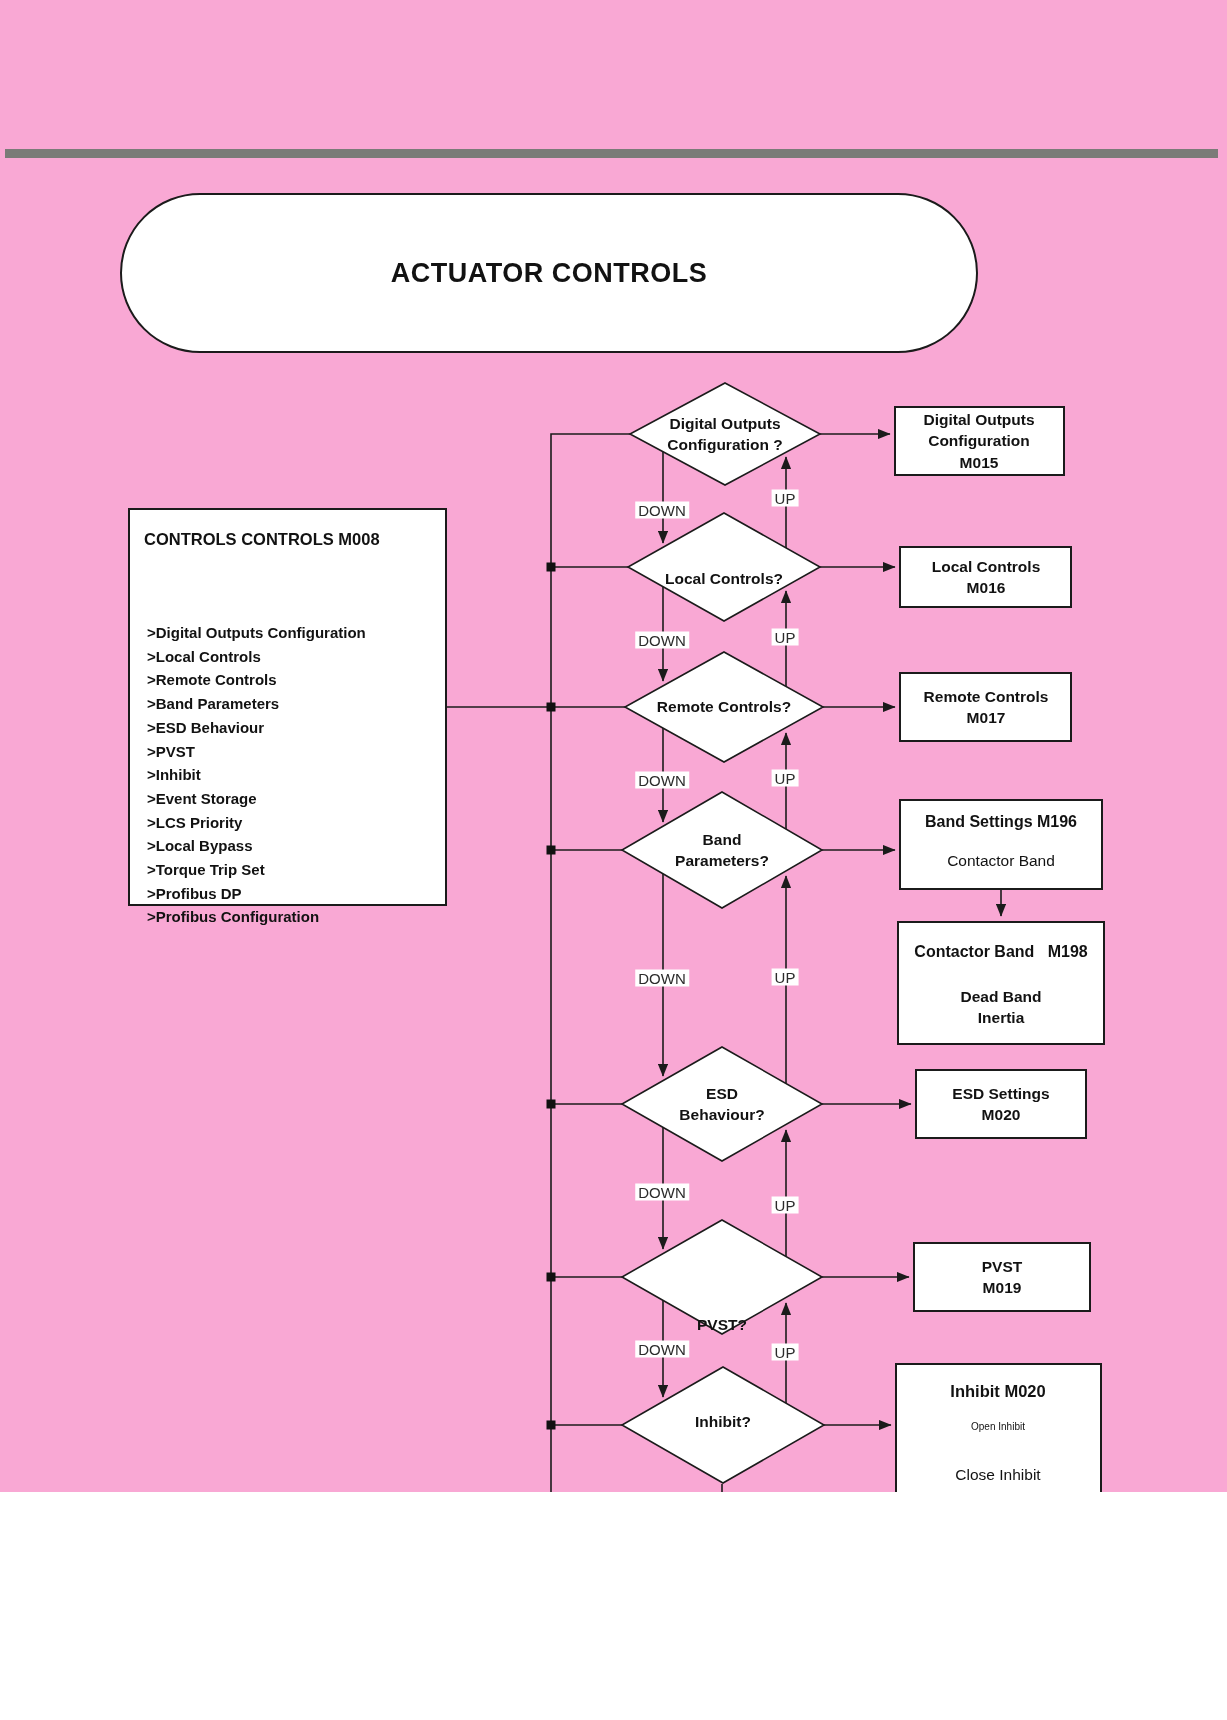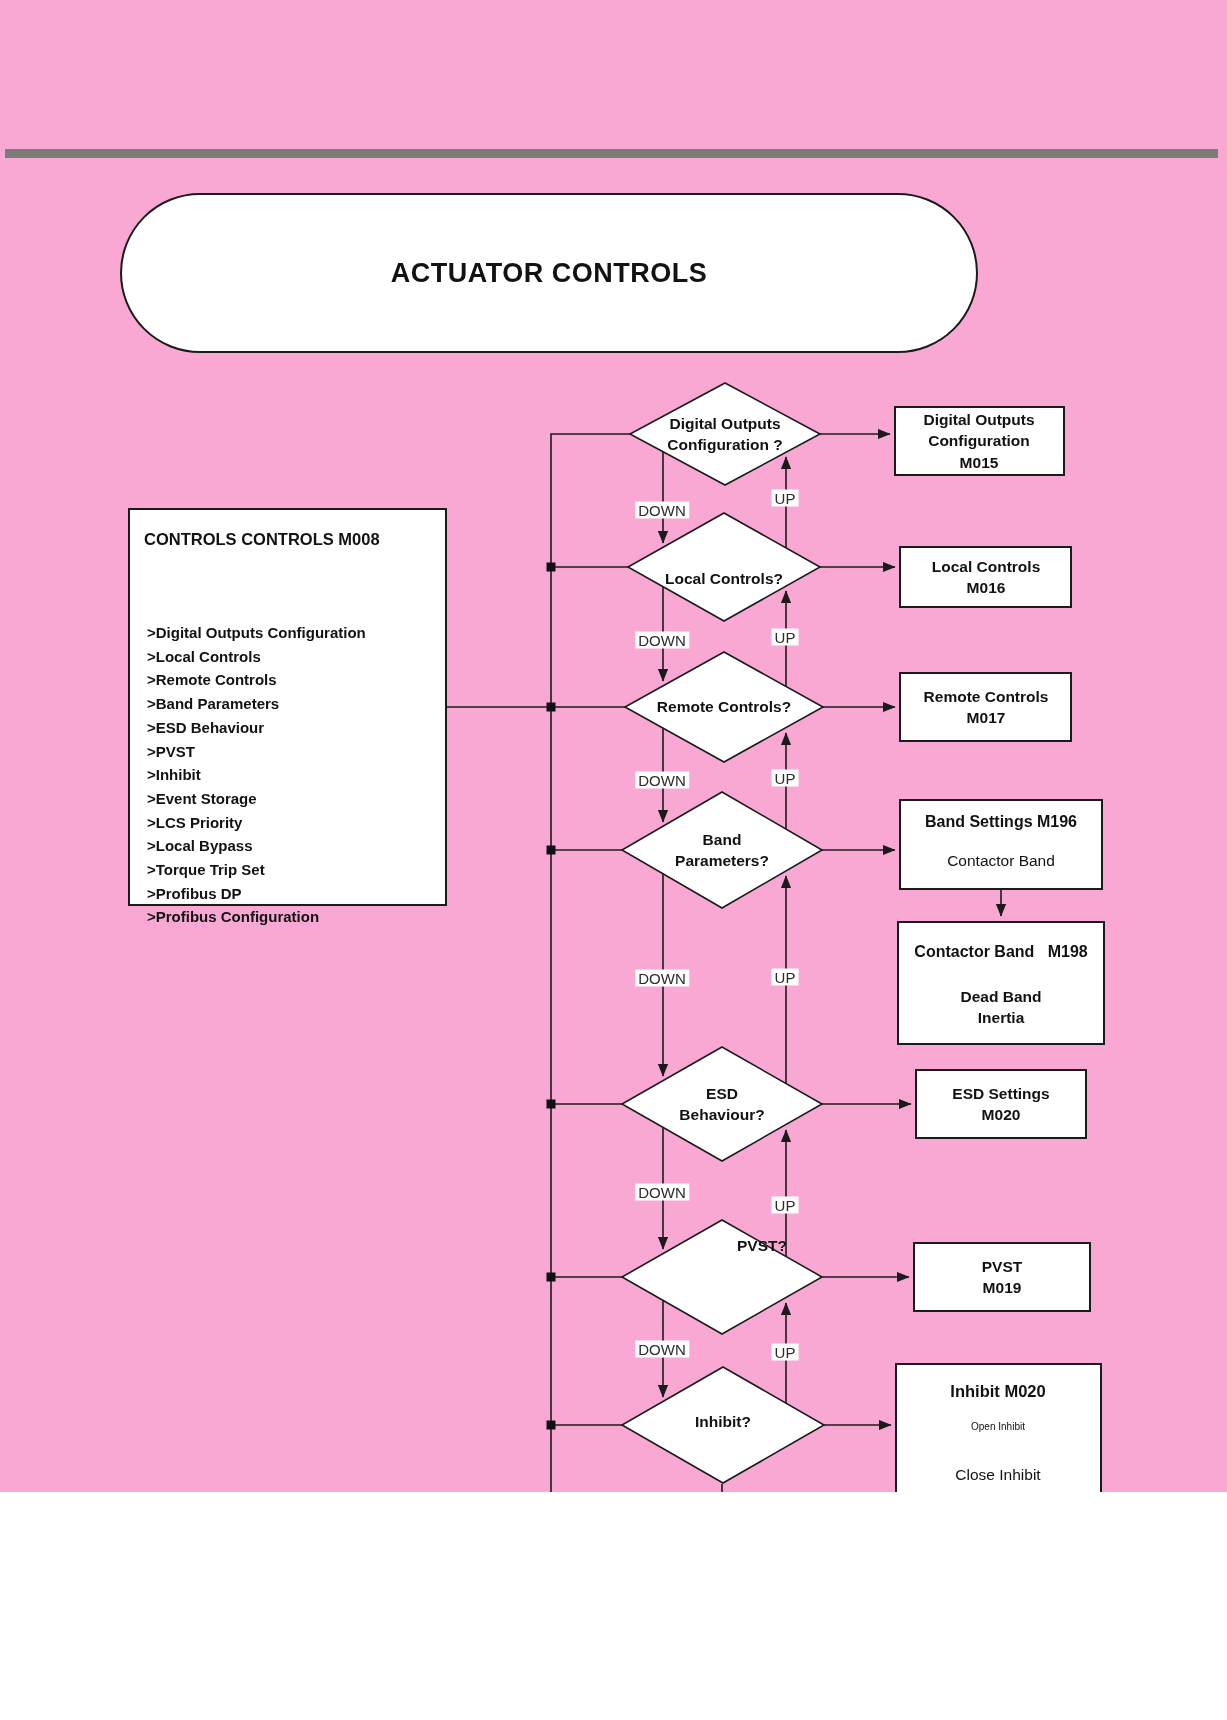--- a/index.html
+++ b/index.html
@@ -132,21 +132,21 @@
   </div>
 
   <div class="lbl b f16" style="left:725px;top:434px;">Digital Outputs
 Configuration ?</div>
   <div class="lbl b f16" style="left:724px;top:567px;margin-top:12px;">Local Controls?</div>
   <div class="lbl b f16" style="left:724px;top:707px;">Remote Controls?</div>
   <div class="lbl b f16" style="left:722px;top:850px;">Band
 Parameters?</div>
   <div class="lbl b f16" style="left:722px;top:1104px;">ESD
 Behaviour?</div>
-  <div class="lbl b f16" style="left:722px;top:1246px;margin-left:40px;">PVST?</div>
+  <div class="lbl b f16" style="left:722px;top:1325px;">PVST?</div>
   <div class="lbl b f16" style="left:723px;top:1422px;">Inhibit?</div>
 
   <div class="edge" style="left:662px;top:510px;">DOWN</div>
   <div class="edge" style="left:662px;top:640px;">DOWN</div>
   <div class="edge" style="left:662px;top:780px;">DOWN</div>
   <div class="edge" style="left:662px;top:978px;">DOWN</div>
   <div class="edge" style="left:662px;top:1192px;">DOWN</div>
   <div class="edge" style="left:662px;top:1349px;">DOWN</div>
   <div class="edge" style="left:785px;top:498px;">UP</div>
   <div class="edge" style="left:785px;top:637px;">UP</div>

